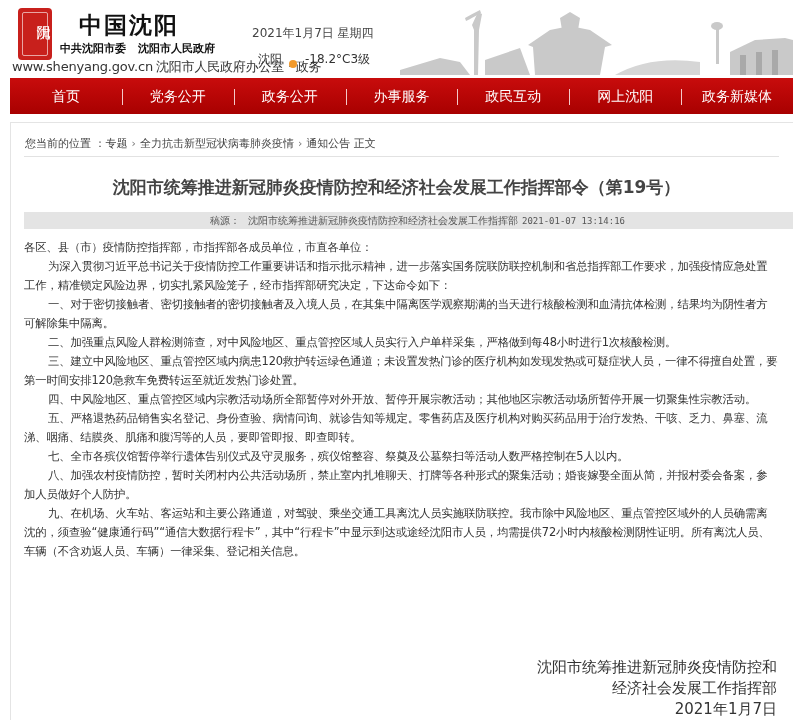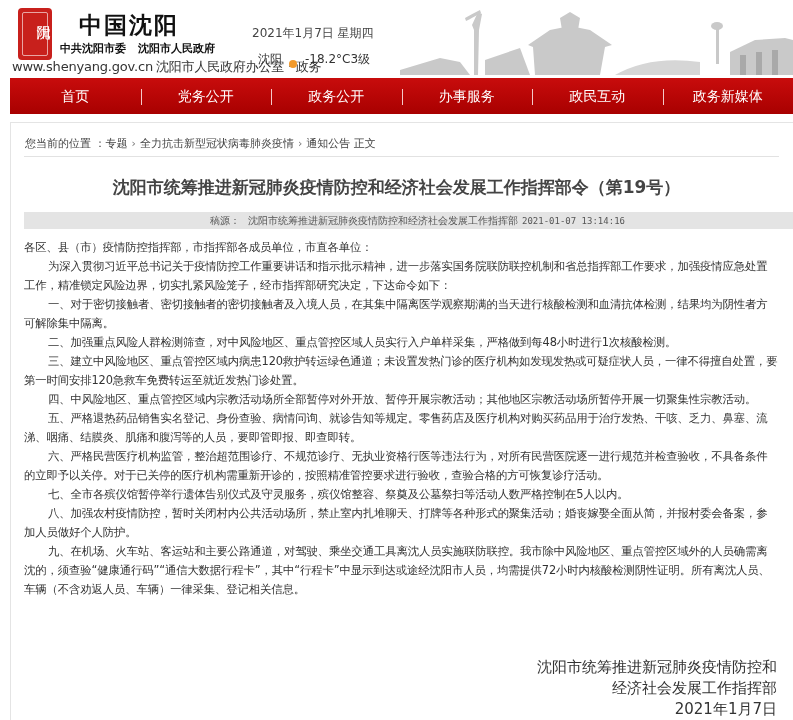--- a/index.html
+++ b/index.html
@@ -93,20 +93,21 @@
   </div>
 
 </div>
 
 <div class="nav">
   <div class="nav-item">首页</div>
   <div class="nav-item">党务公开</div>
   <div class="nav-item">政务公开</div>
   <div class="nav-item">办事服务</div>
   <div class="nav-item">政民互动</div>
+  <div class="nav-item">网上沈阳</div>
   <div class="nav-item">政务新媒体</div>
 </div>
 
 <div class="frame"></div>
 
 <div class="breadcrumb">
   <span>您当前的位置 ：</span><span>专题</span><span class="sep">›</span><span>全力抗击新型冠状病毒肺炎疫情</span><span class="sep">›</span><span>通知公告</span> <span>正文</span>
 </div>
 <div class="bc-rule"></div>
 
@@ -117,21 +118,20 @@
 </div>
 
 <div class="body-text">
   <p>各区、县（市）疫情防控指挥部，市指挥部各成员单位，市直各单位：</p>
   <p class="ind">为深入贯彻习近平总书记关于疫情防控工作重要讲话和指示批示精神，进一步落实国务院联防联控机制和省总指挥部工作要求，加强疫情应急处置工作，精准锁定风险边界，切实扎紧风险笼子，经市指挥部研究决定，下达命令如下：</p>
   <p class="ind">一、对于密切接触者、密切接触者的密切接触者及入境人员，在其集中隔离医学观察期满的当天进行核酸检测和血清抗体检测，结果均为阴性者方可解除集中隔离。</p>
   <p class="ind">二、加强重点风险人群检测筛查，对中风险地区、重点管控区域人员实行入户单样采集，严格做到每48小时进行1次核酸检测。</p>
   <p class="ind">三、建立中风险地区、重点管控区域内病患120救护转运绿色通道；未设置发热门诊的医疗机构如发现发热或可疑症状人员，一律不得擅自处置，要第一时间安排120急救车免费转运至就近发热门诊处置。</p>
   <p class="ind">四、中风险地区、重点管控区域内宗教活动场所全部暂停对外开放、暂停开展宗教活动；其他地区宗教活动场所暂停开展一切聚集性宗教活动。</p>
   <p class="ind">五、严格退热药品销售实名登记、身份查验、病情问询、就诊告知等规定。零售药店及医疗机构对购买药品用于治疗发热、干咳、乏力、鼻塞、流涕、咽痛、结膜炎、肌痛和腹泻等的人员，要即管即报、即查即转。</p>
-  <p class="ind">六、严格民营医疗机构监管，整治超范围诊疗、不规范诊疗、无执业资格行医等违法行为，对所有民营医院逐一进行规范并检查验收，不具备条件的立即予以关停。对于已关停的医疗机构需重新开诊的，按照精准管控要求进行验收，查验合格的方可恢复诊疗活动。</p>
   <p class="ind">七、全市各殡仪馆暂停举行遗体告别仪式及守灵服务，殡仪馆整容、祭奠及公墓祭扫等活动人数严格控制在5人以内。</p>
   <p class="ind">八、加强农村疫情防控，暂时关闭村内公共活动场所，禁止室内扎堆聊天、打牌等各种形式的聚集活动；婚丧嫁娶全面从简，并报村委会备案，参加人员做好个人防护。</p>
   <p class="ind">九、在机场、火车站、客运站和主要公路通道，对驾驶、乘坐交通工具离沈人员实施联防联控。我市除中风险地区、重点管控区域外的人员确需离沈的，须查验“健康通行码”“通信大数据行程卡”，其中“行程卡”中显示到达或途经沈阳市人员，均需提供72小时内核酸检测阴性证明。所有离沈人员、车辆（不含劝返人员、车辆）一律采集、登记相关信息。</p>
 </div>
 
 <div class="signature">
   <div>沈阳市统筹推进新冠肺炎疫情防控和</div>
   <div>经济社会发展工作指挥部</div>
   <div>2021年1月7日</div>
 </div>

